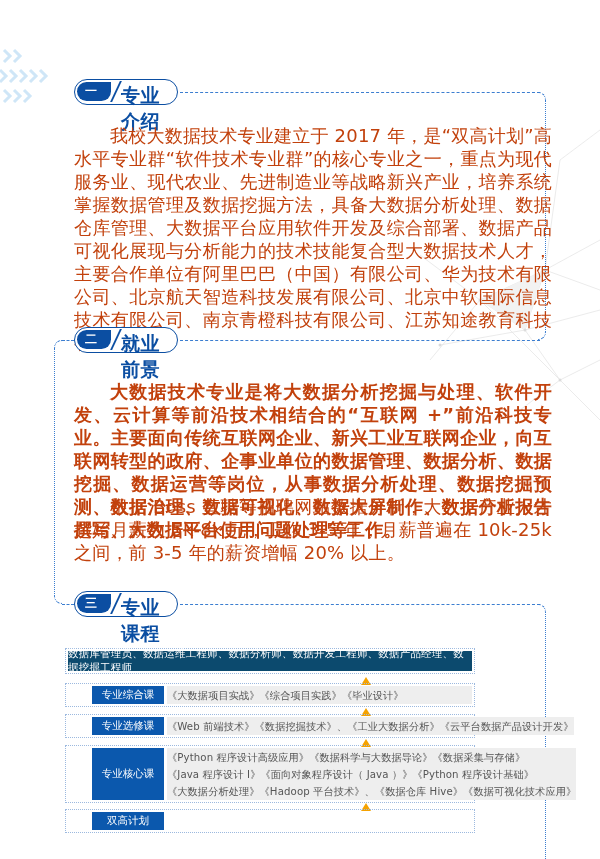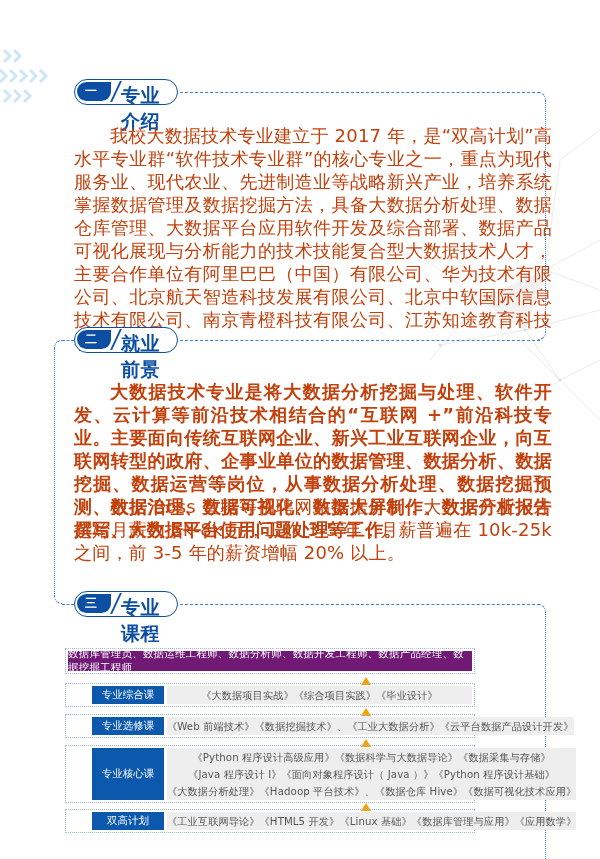--- a/index.html
+++ b/index.html
@@ -42,34 +42,34 @@
     .para {
       position: absolute; left: 74px; width: 478px;
       font-size: 18px; line-height: 23px; color: #c2410c;
       text-align: justify; text-indent: 2em; letter-spacing: 0.2px;
     }
     .careers {
       position: absolute; left: 65px; top: 648px; width: 410px; height: 26px;
       border: 1px dotted #9cb9df; padding: 2px;
     }
     .careers .inner {
-      width: 100%; height: 100%; background: #701a75; color: #fff;
+      width: 100%; height: 100%; background: #0c4a6e; color: #fff;
       font-size: 10.5px; display: flex; align-items: center; justify-content: center; letter-spacing: 0.2px;
     }
     .row {
       position: absolute; left: 65px; width: 410px; border: 1px dotted #9cb9df;
       padding: 2px; display: flex; gap: 3px;
     }
     .row .cat {
       width: 72px; background: #0b58ad; color: #fff; font-size: 10.5px;
       display: flex; align-items: center; justify-content: center; flex-shrink: 0; margin-left: 24px;
     }
     .row .items {
       flex: 1; background: #eeeeee; color: #555; font-size: 10.2px;
-      display: flex; flex-direction: column; align-items: center; justify-content: center;
+      display: flex; flex-direction: column; justify-content: center;
       line-height: 17px; letter-spacing: 0.1px; white-space: nowrap;
     }
     .arrow {
       position: absolute; width: 0; height: 0;
       border-left: 5px solid transparent; border-right: 5px solid transparent;
       border-bottom: 8px solid #f5a200;
     }
   </style>
 </head>
 <body>
@@ -175,16 +175,13 @@
   <div class="items">
     <span>《Python 程序设计高级应用》《数据科学与大数据导论》《数据采集与存储》</span>
     <span>《Java 程序设计 I》《面向对象程序设计（ Java ）》《Python 程序设计基础》</span>
     <span>《大数据分析处理》《Hadoop 平台技术》、《数据仓库 Hive》《数据可视化技术应用》</span>
   </div>
 </div>
 
 <div class="arrow" style="left:361px; top:803px;"></div>
 <div class="row" style="top:809px; height:24px;">
   <div class="cat">双高计划</div>
-  <div class="items">
-    <span>《工业互联网导论》《HTML5 开发》《Linux 基础》《数据库管理与应用》《应用数学》</span>
-  </div>
 </div>
 
 </body></html>

